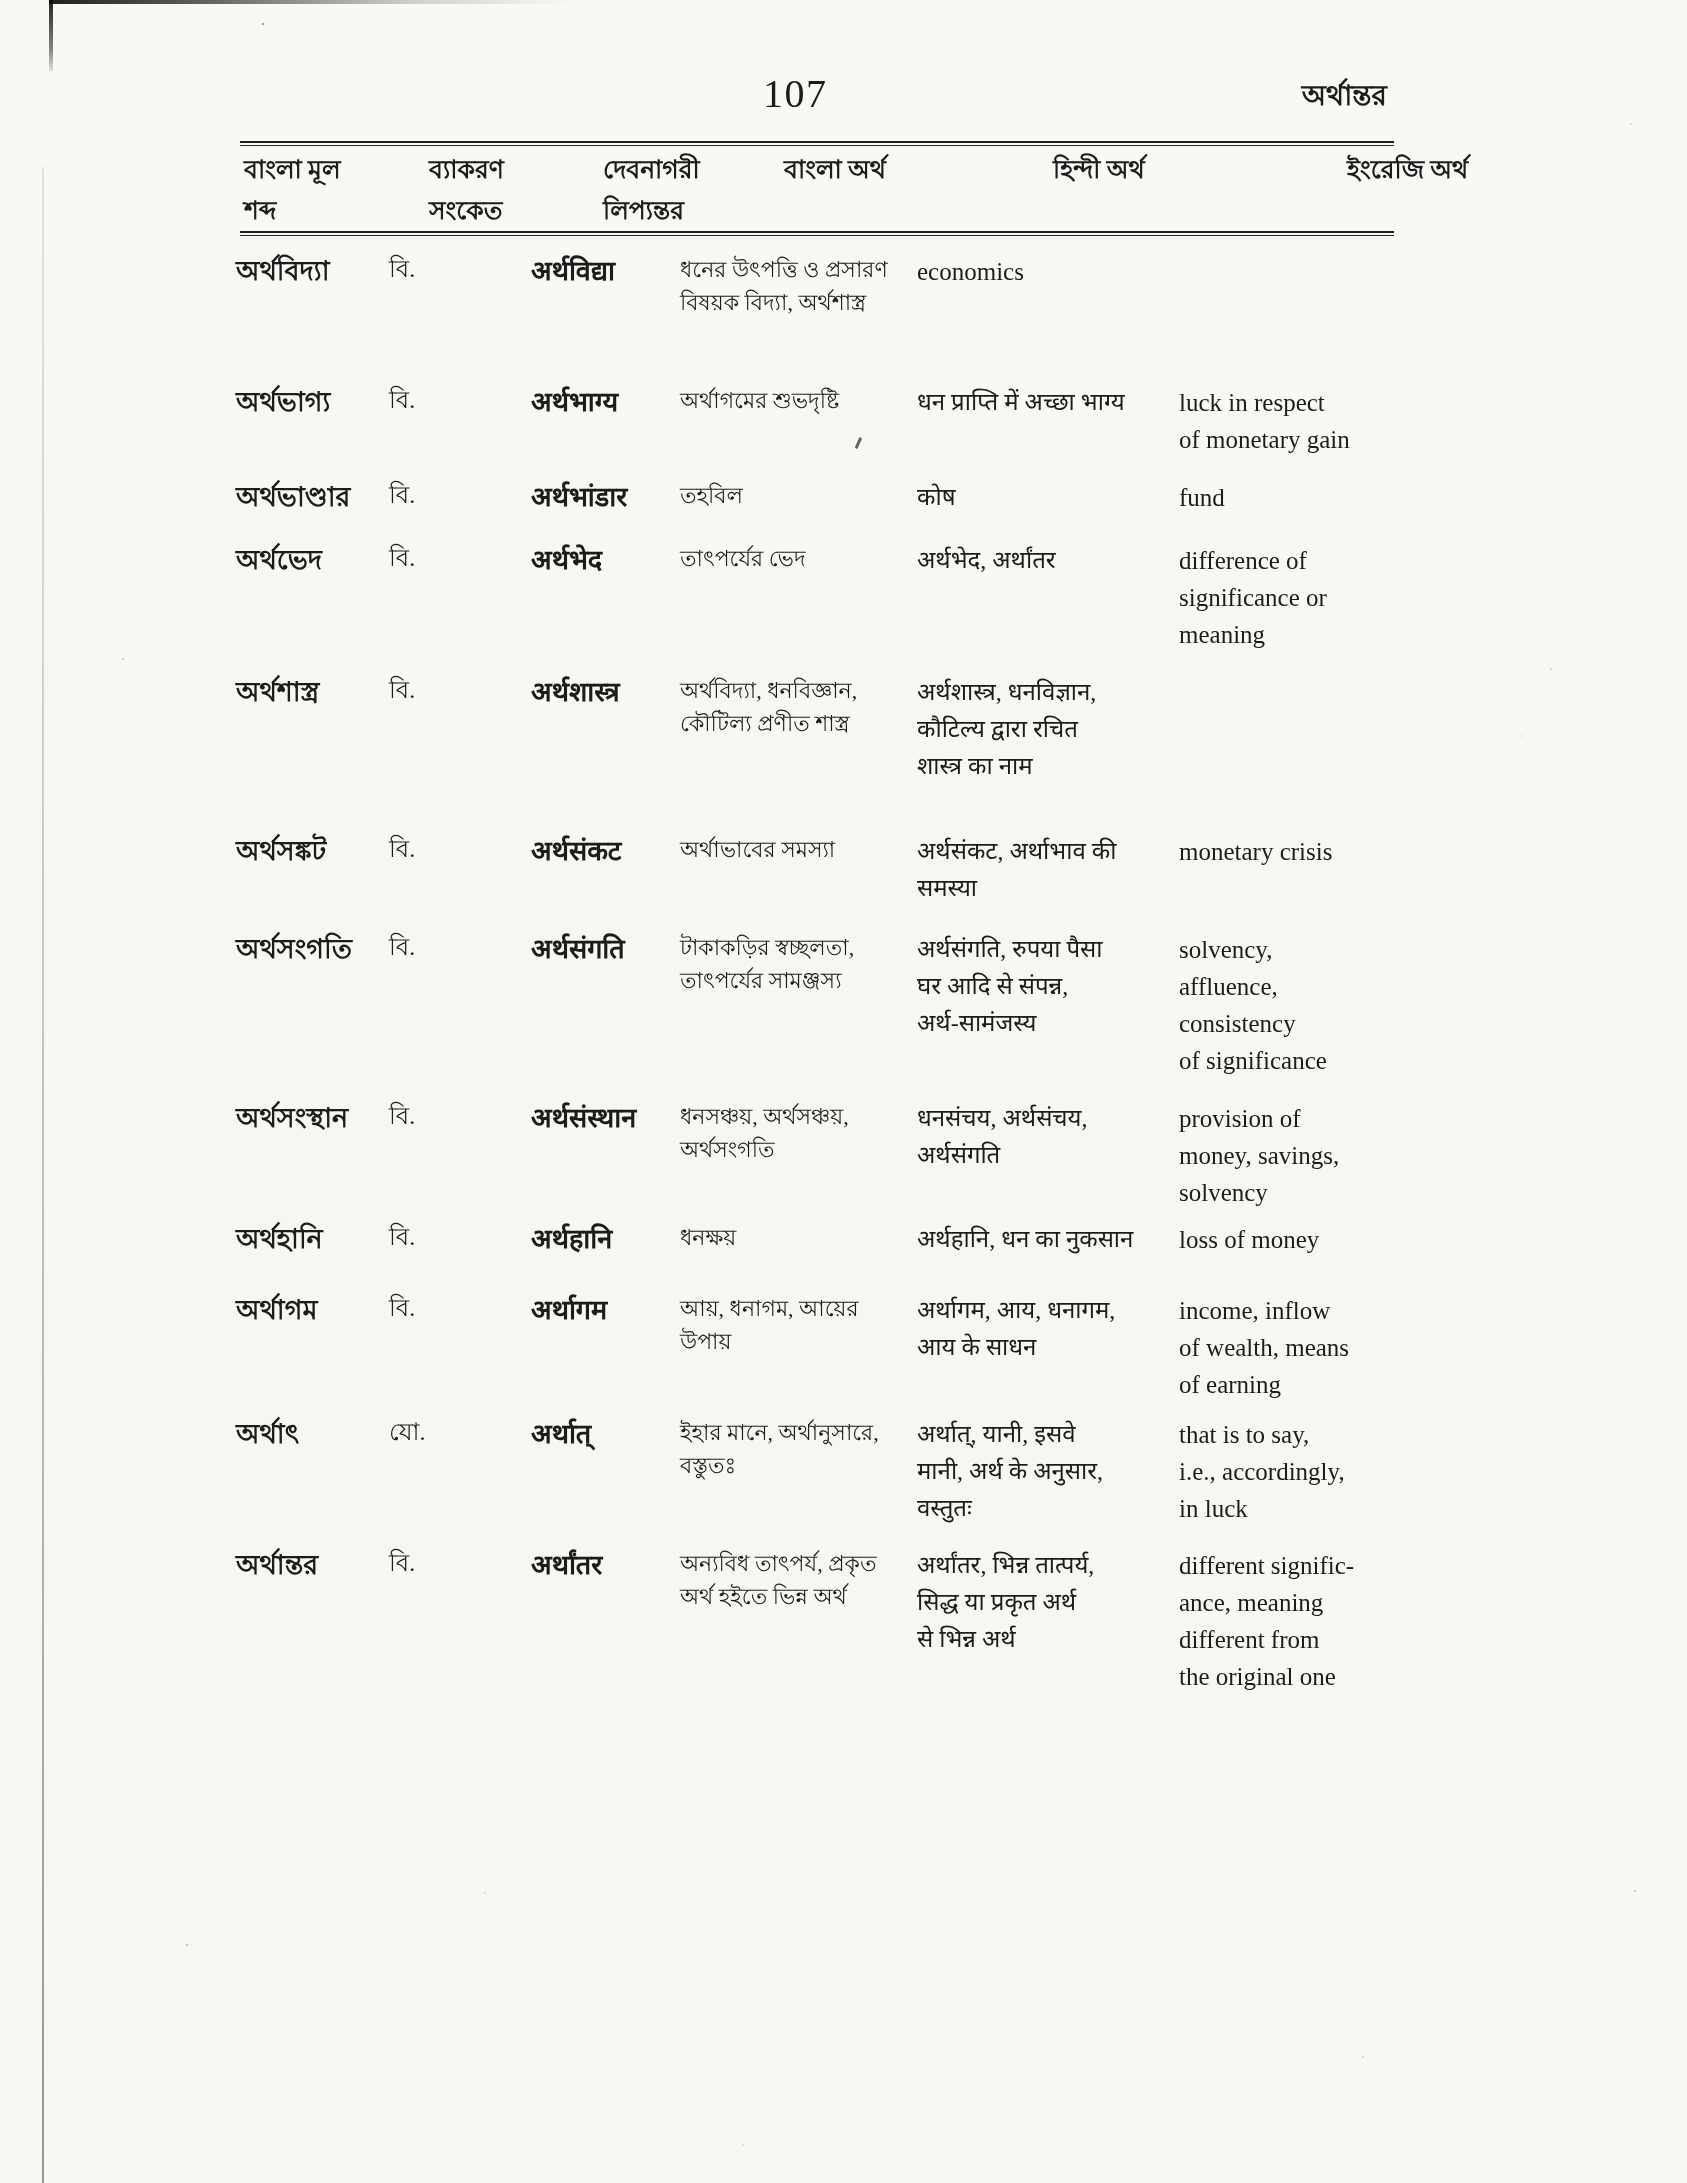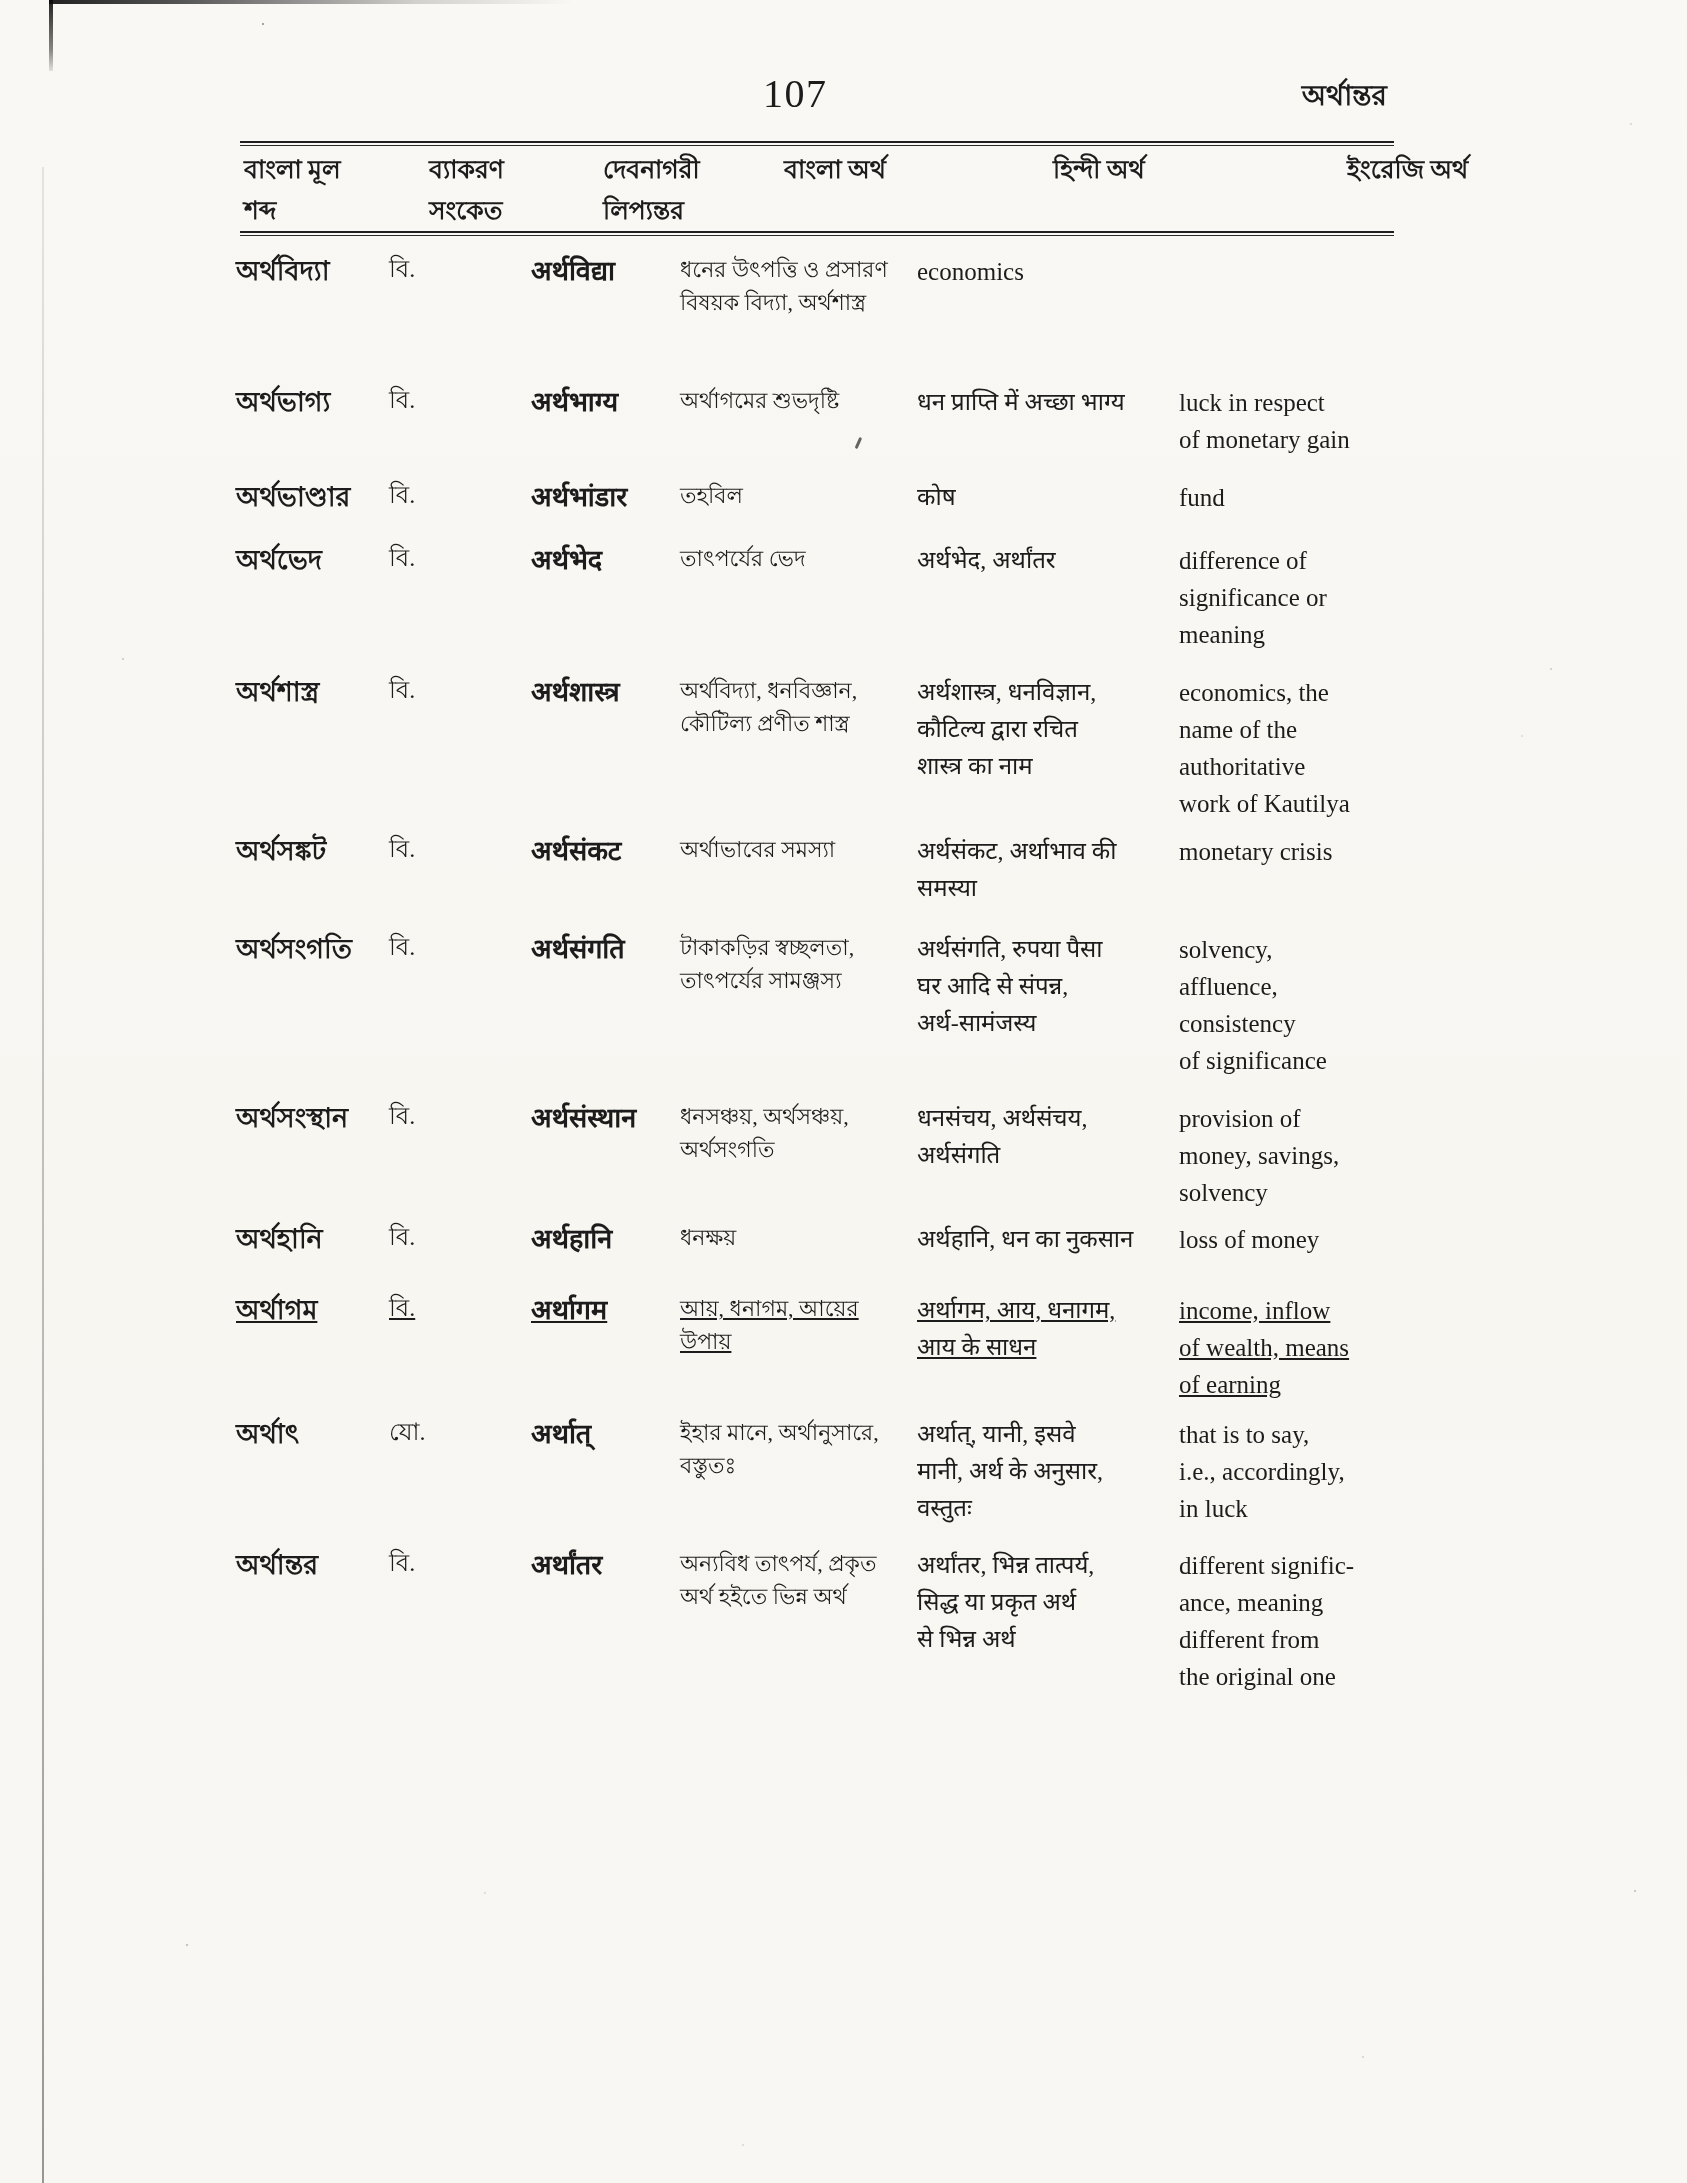--- a/index.html
+++ b/index.html
@@ -172,24 +172,20 @@
   </div>
       <div class="dict-grid dict-row" style="min-height: 159px;">
     <div class="cell cell-word">অর্থশাস্ত্র</div>
     <div class="cell cell-pos">বি.</div>
     <div class="cell cell-dev">अर्थशास्त्र</div>
     <div class="cell cell-bn">অর্থবিদ্যা, ধনবিজ্ঞান,
 কৌটিল্য প্রণীত শাস্ত্র</div>
     <div class="cell cell-hi">अर्थशास्त्र, धनविज्ञान,
 कौटिल्य द्वारा रचित
 शास्त्र का नाम</div>
-    <div class="cell cell-en">economics, the
-name of the
-authoritative
-work of Kautilya</div>
   </div>
       <div class="dict-grid dict-row" style="min-height: 98px;">
     <div class="cell cell-word">অর্থসঙ্কট</div>
     <div class="cell cell-pos">বি.</div>
     <div class="cell cell-dev">अर्थसंकट</div>
     <div class="cell cell-bn">অর্থাভাবের সমস্যা</div>
     <div class="cell cell-hi">अर्थसंकट, अर्थाभाव की
 समस्या</div>
     <div class="cell cell-en">monetary crisis</div>
   </div>
@@ -220,21 +216,21 @@
 solvency</div>
   </div>
       <div class="dict-grid dict-row" style="min-height: 71px;">
     <div class="cell cell-word">অর্থহানি</div>
     <div class="cell cell-pos">বি.</div>
     <div class="cell cell-dev">अर्थहानि</div>
     <div class="cell cell-bn">ধনক্ষয়</div>
     <div class="cell cell-hi">अर्थहानि, धन का नुकसान</div>
     <div class="cell cell-en">loss of money</div>
   </div>
-      <div class="dict-grid dict-row" style="min-height: 124px; text-decoration: underline;">
+      <div class="dict-grid dict-row" style="min-height: 124px;">
     <div class="cell cell-word">অর্থাগম</div>
     <div class="cell cell-pos">বি.</div>
     <div class="cell cell-dev">अर्थागम</div>
     <div class="cell cell-bn">আয়, ধনাগম, আয়ের
 উপায়</div>
     <div class="cell cell-hi">अर्थागम, आय, धनागम,
 आय के साधन</div>
     <div class="cell cell-en">income, inflow
 of wealth, means
 of earning</div>

